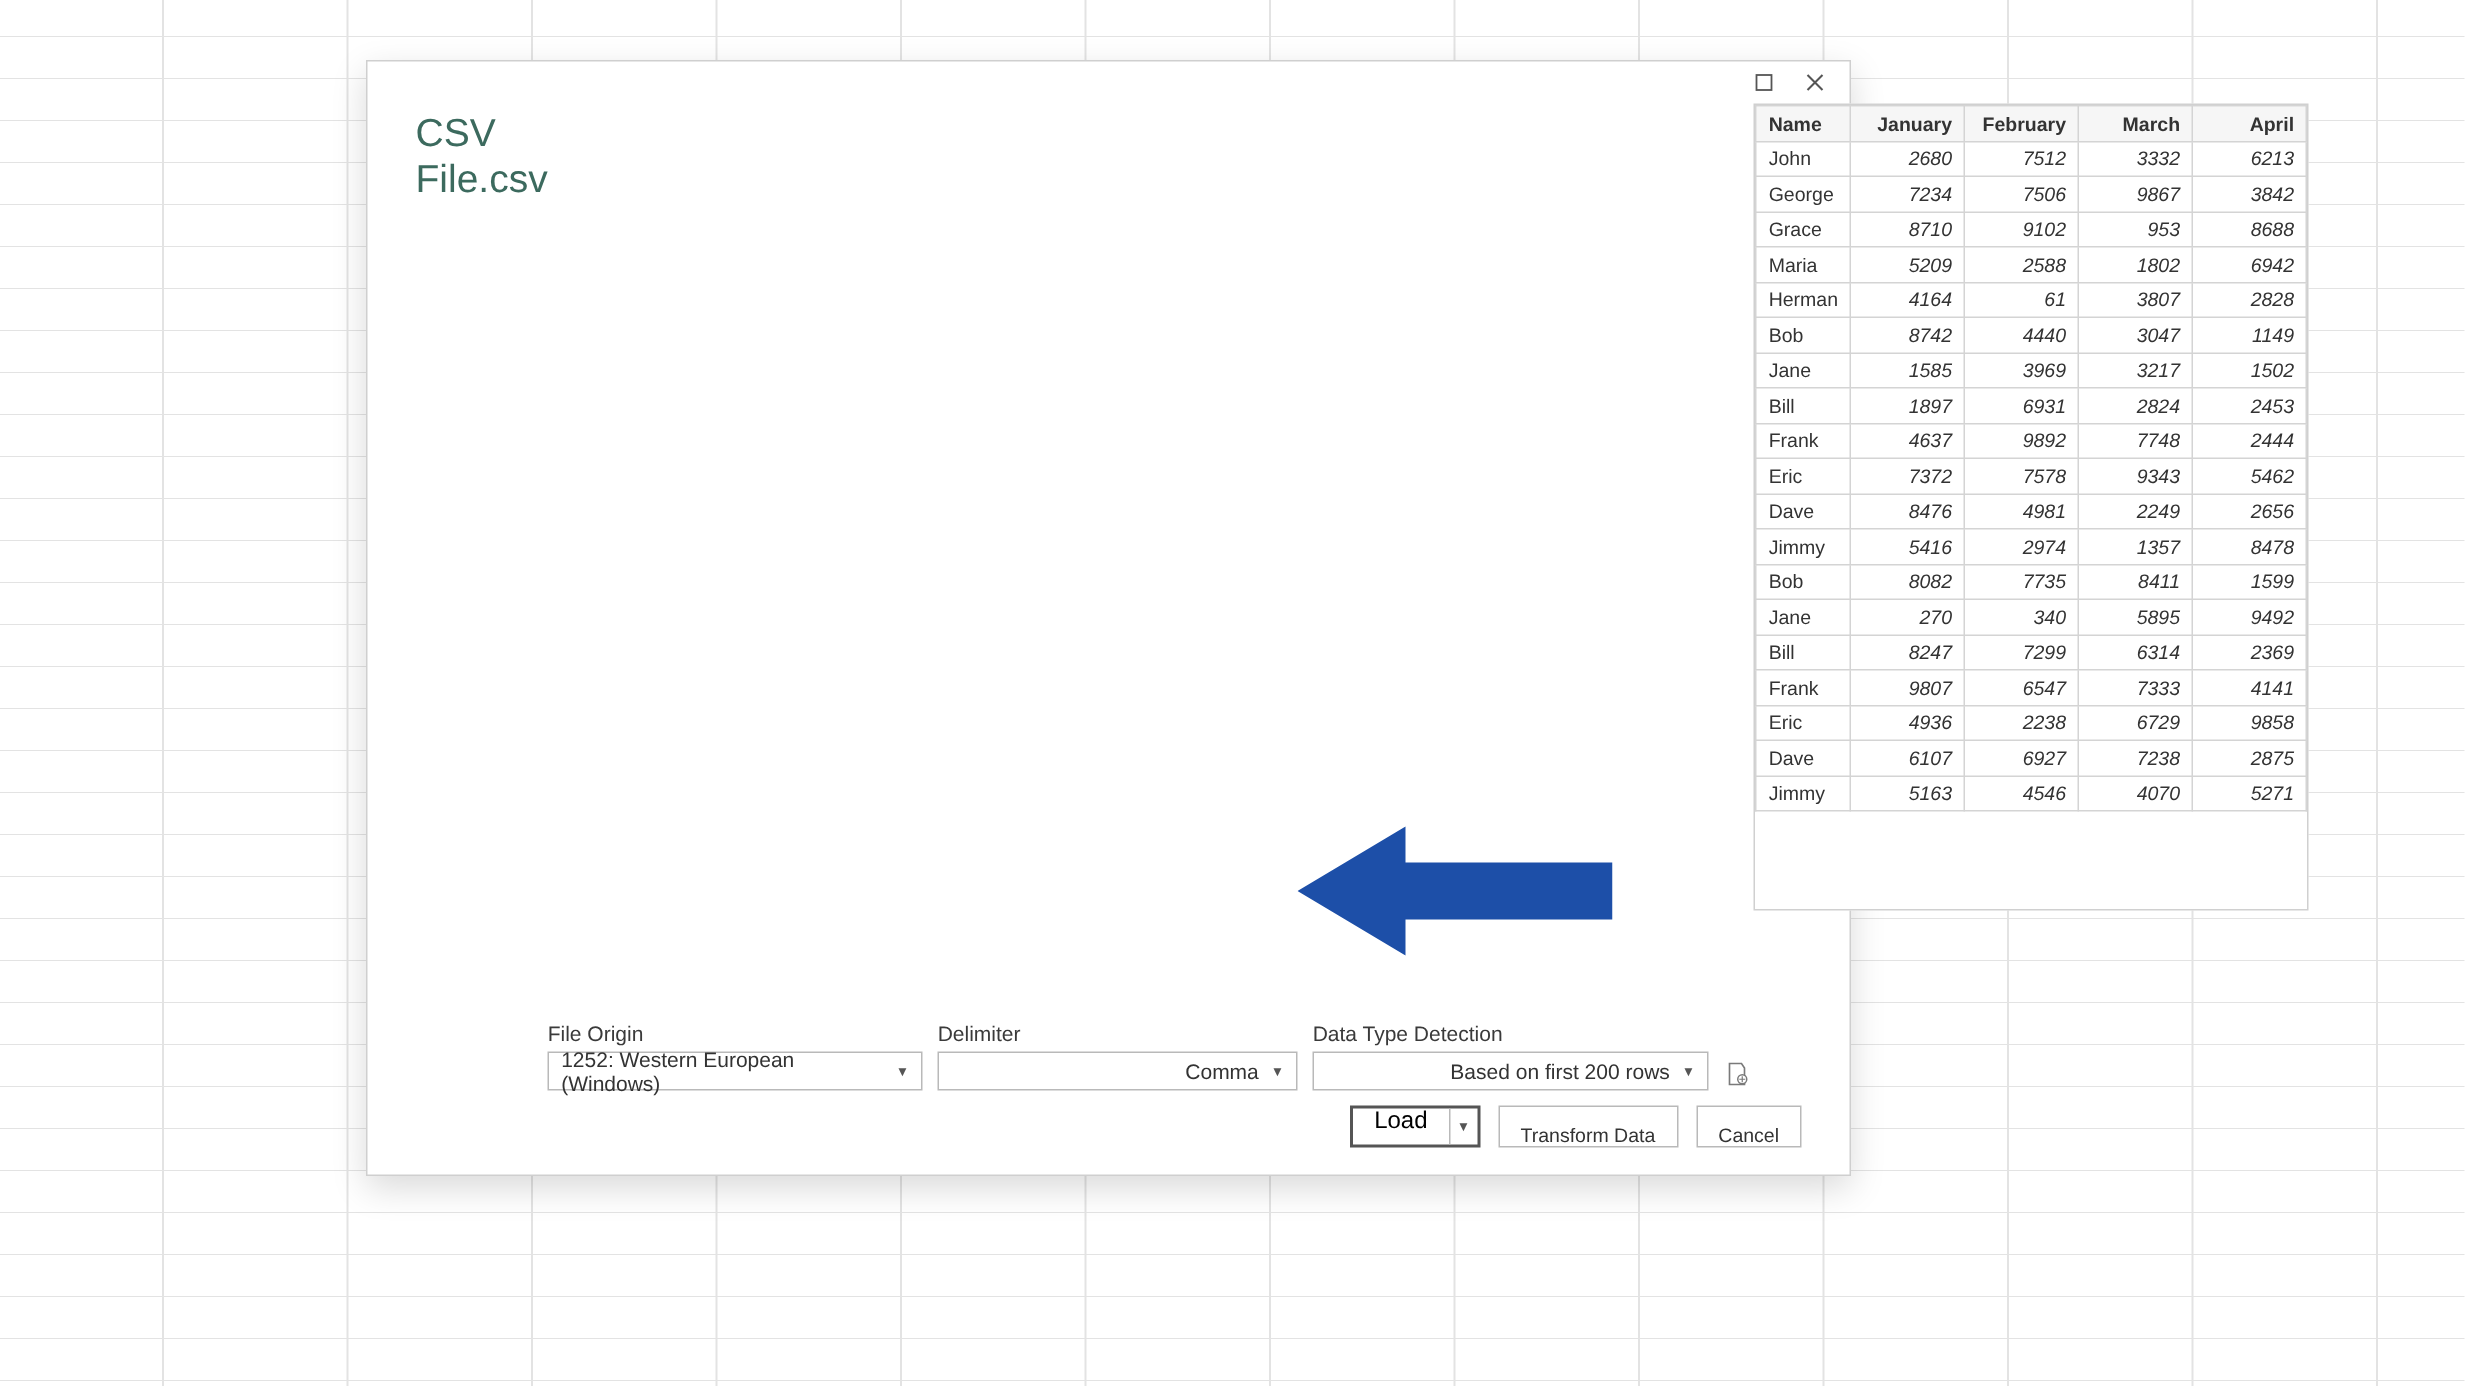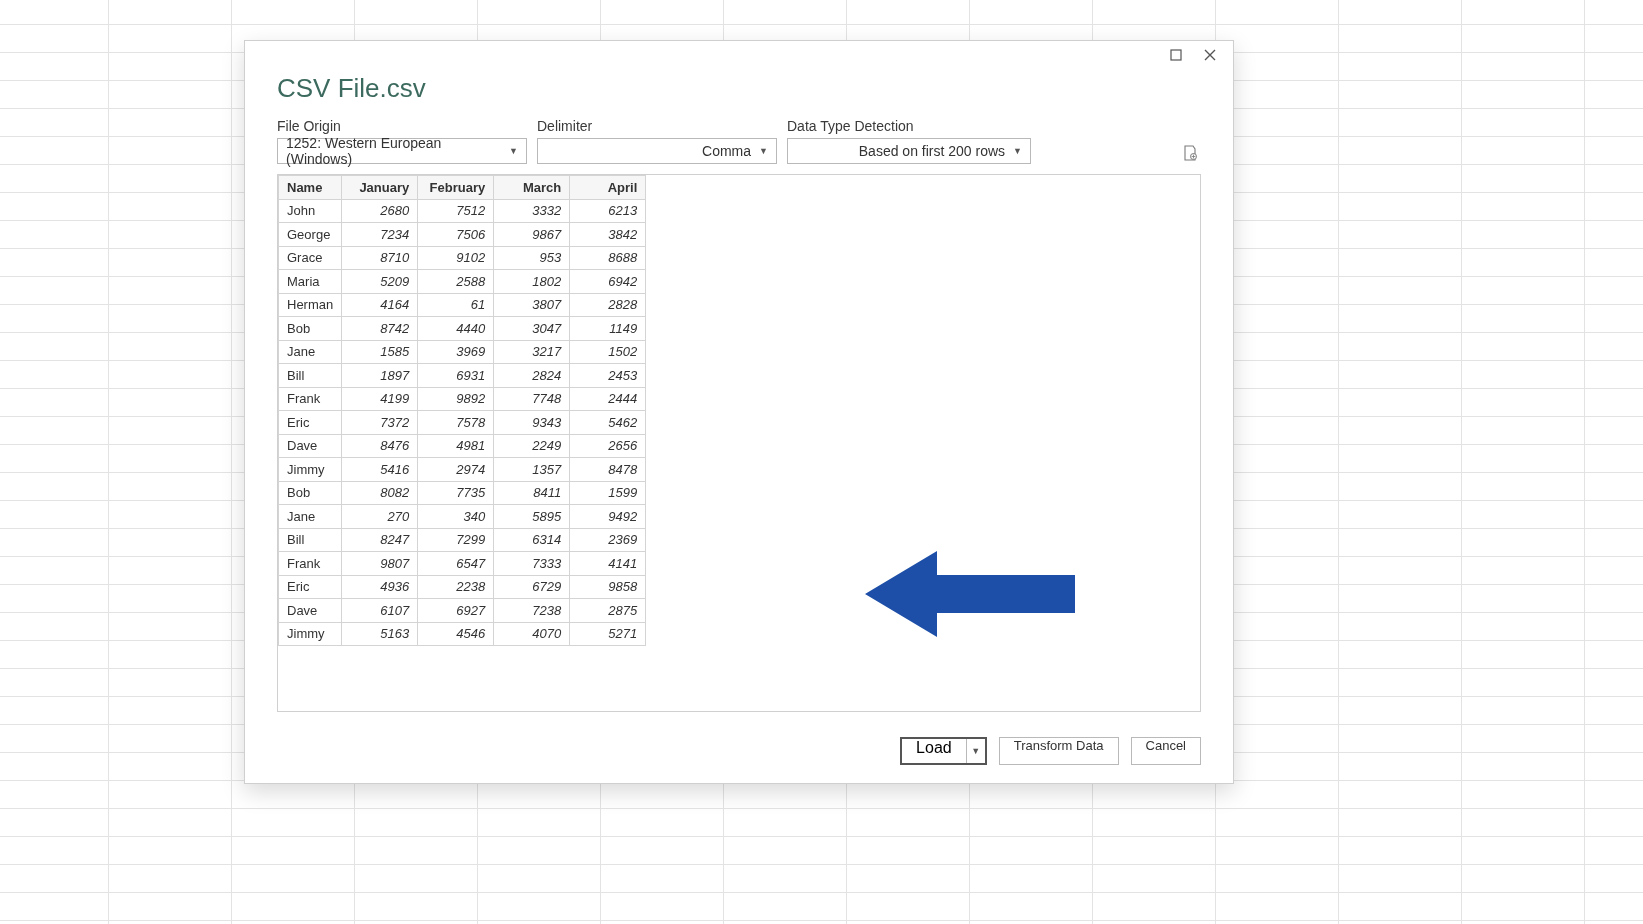--- a/index.html
+++ b/index.html
@@ -47,21 +47,21 @@
     align-items: center;
     justify-content: center;
     color: #555;
     cursor: pointer;
   }
   .title-btn svg { display: block; }
   .dialog-body {
     padding: 0 32px 0 32px;
     flex: 1 1 auto;
     display: flex;
-    flex-direction: column;
+    flex-direction: row;
   }
   .dialog-title {
     font-size: 26px;
     font-weight: 400;
     color: #3c6a5e;
     margin: 4px 0 14px 0;
   }
   .controls-row {
     display: flex;
     align-items: flex-end;
@@ -89,21 +89,21 @@
     color: #333;
     cursor: pointer;
   }
   .combo .caret {
     font-size: 9px;
     color: #555;
     margin-left: 8px;
   }
   #c-file-origin { width: 250px; }
   #c-delimiter { width: 240px; }
-  #c-detection { width: 244px; }
+  #c-detection { width: 264px; }
   .schema-icon {
     margin-left: auto;
     width: 20px;
     display: flex;
     align-items: flex-end;
     color: #6b6b6b;
     padding-bottom: 2px;
     cursor: pointer;
   }
   .preview-panel {
@@ -148,21 +148,21 @@
     padding-right: 32px;
     padding-bottom: 18px;
   }
   .btn {
     height: 28px;
     border: 1px solid #b9b9b9;
     background: #fff;
     font-size: 13px;
     padding: 0 14px;
     display: flex;
-    align-items: flex-start;
+    align-items: flex-end;
     cursor: pointer;
     color: #333;
   }
   .btn-split {
     display: flex;
     border: 2px solid #555;
   }
   .btn-split .main {
     padding: 0 14px;
     display: flex; align-items: flex-start;
@@ -300,21 +300,21 @@
             </tr>
             <tr>
               <td class="name">Bill</td>
               <td class="num">1897</td>
               <td class="num">6931</td>
               <td class="num">2824</td>
               <td class="num">2453</td>
             </tr>
             <tr>
               <td class="name">Frank</td>
-              <td class="num">4199</td>
+              <td class="num">4637</td>
               <td class="num">9892</td>
               <td class="num">7748</td>
               <td class="num">2444</td>
             </tr>
             <tr>
               <td class="name">Eric</td>
               <td class="num">7372</td>
               <td class="num">7578</td>
               <td class="num">9343</td>
               <td class="num">5462</td>

